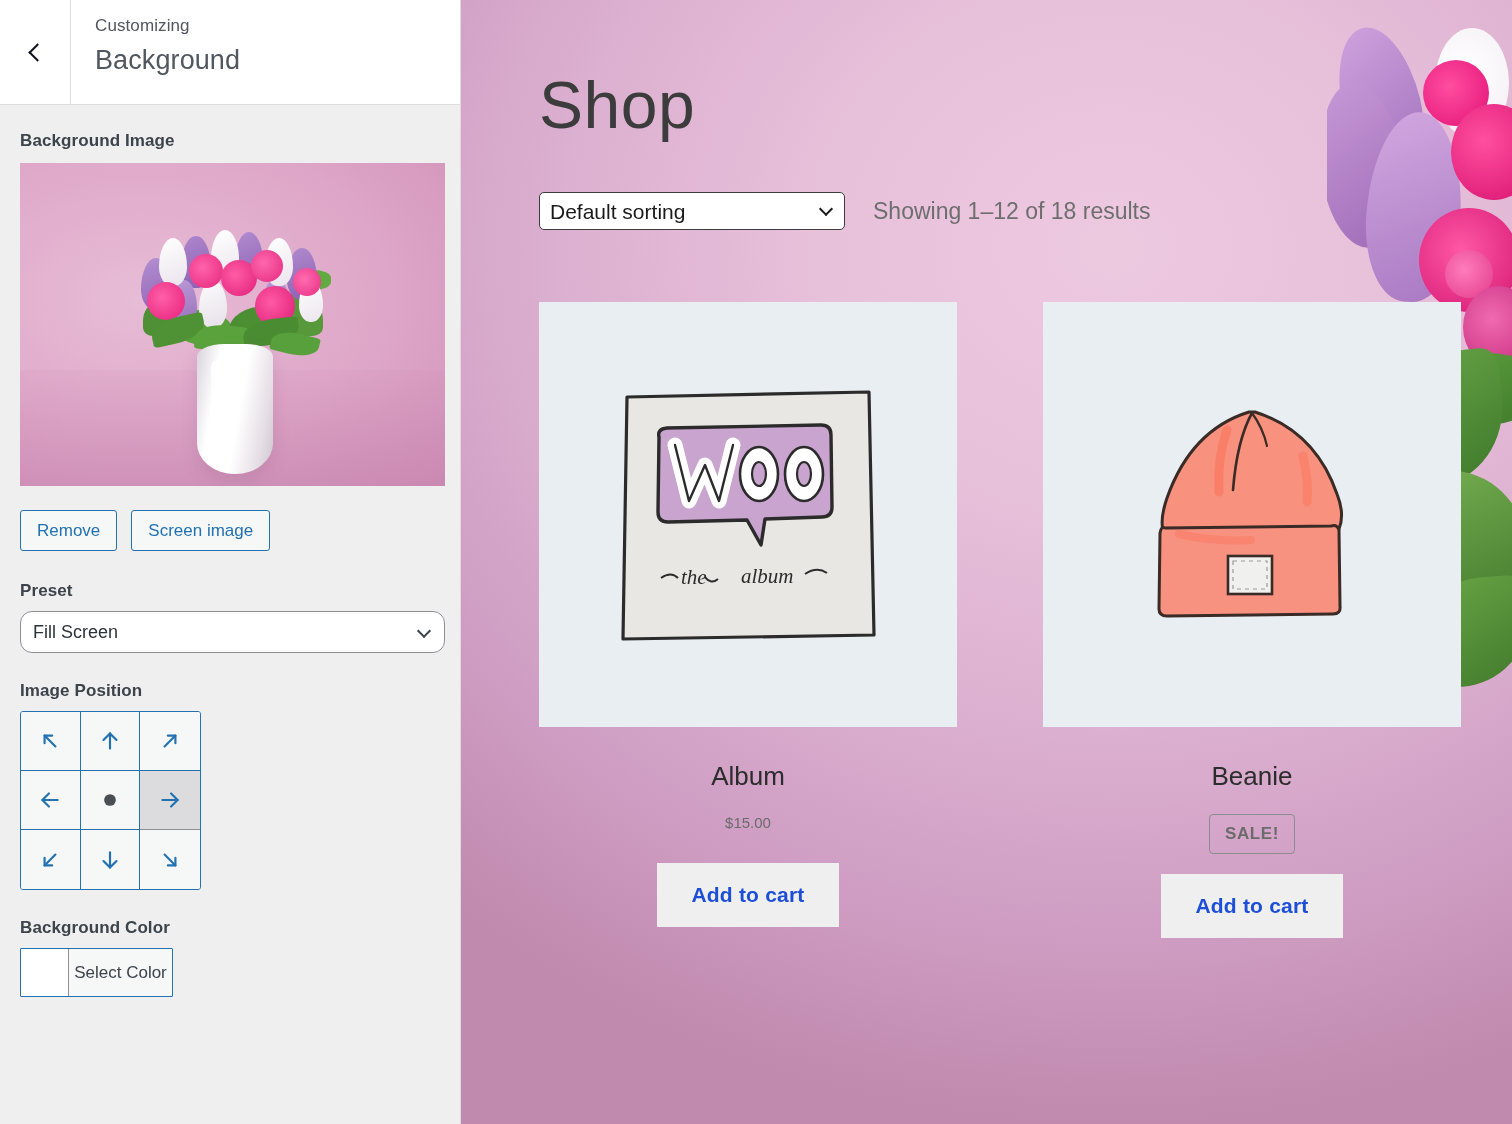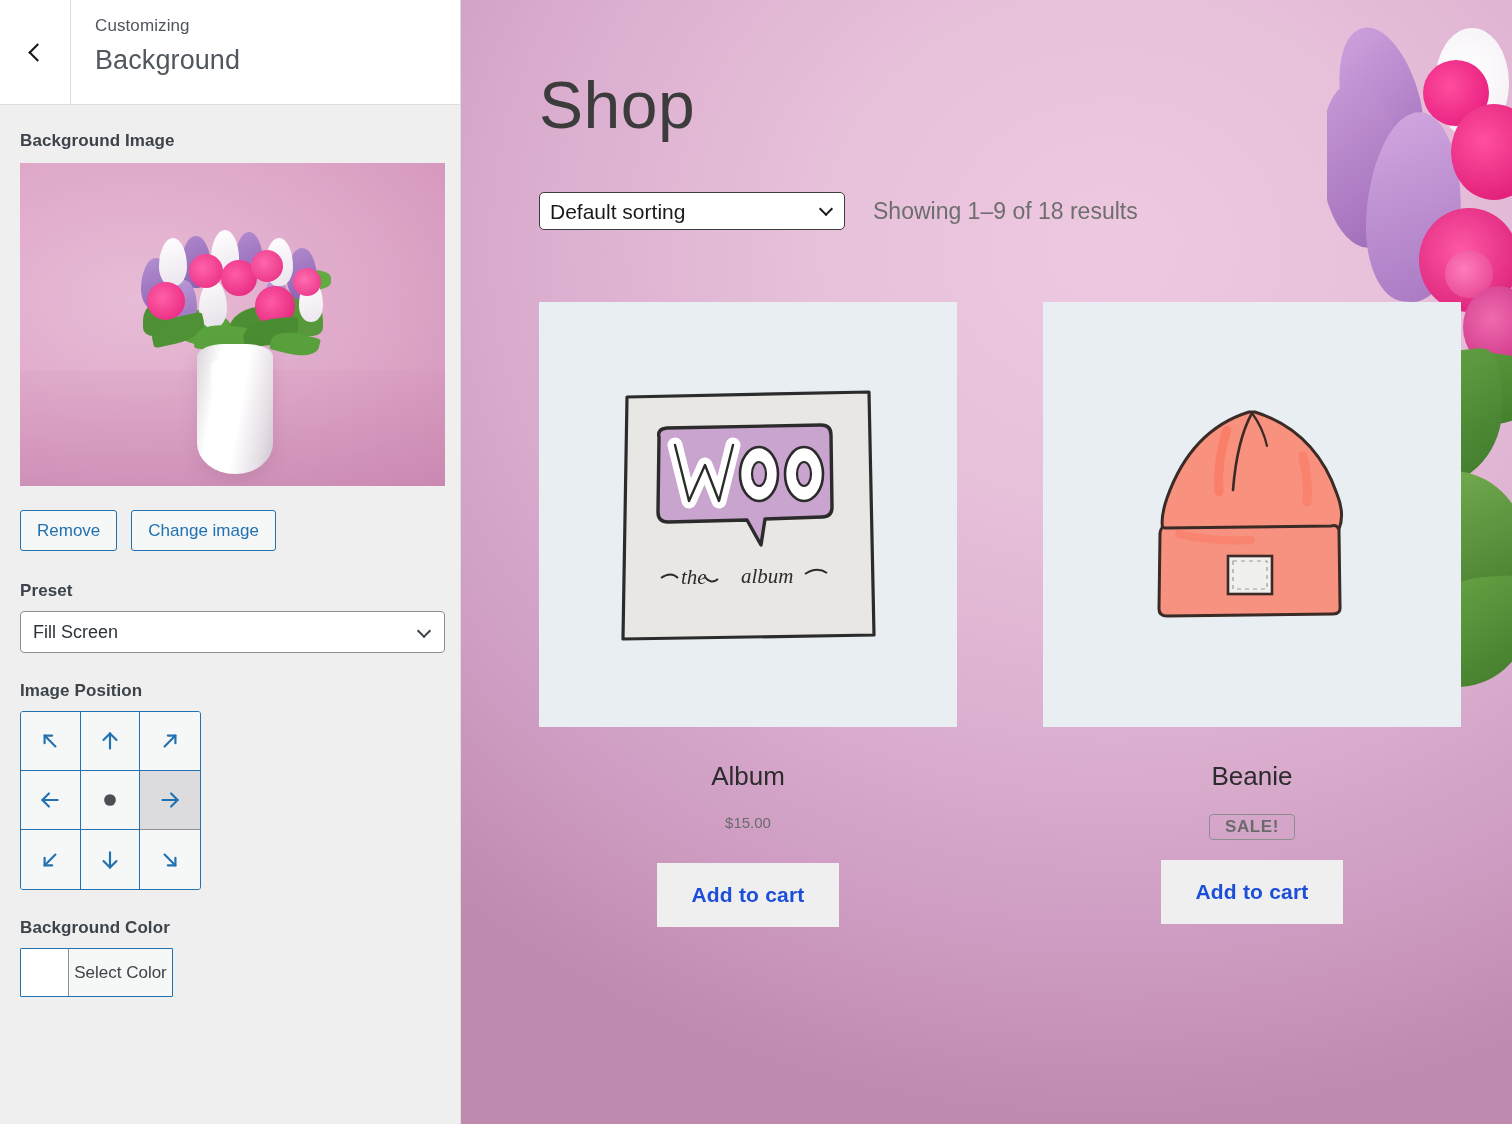--- a/index.html
+++ b/index.html
@@ -92,21 +92,21 @@
     border-radius: 3px; padding: 9px 16px; font-size: 17px;
     cursor: pointer; font-family: inherit; line-height: 1.25;
   }
 
   .sec-label {
     font-size: 17px; font-weight: 700; color: #3c434a;
     margin-bottom: 10px; letter-spacing: .1px;
   }
   .wp-select {
     width: 425px; height: 42px;
-    background: #ffffff; border: 1px solid #8c8f94; border-radius: 4px;
+    background: #ffffff; border: 1px solid #8c8f94; border-radius: 12px;
     font-size: 18px; color: #2c3338; padding: 0 32px 0 12px;
     font-family: inherit; appearance: none; cursor: pointer;
     position: relative;
   }
   .select-wrap { position: relative; width: 425px; margin-bottom: 28px; }
   .select-wrap .chev {
     position: absolute; right: 16px; top: 15px; pointer-events: none;
     width: 10px; height: 10px;
     border-right: 2px solid #3c434a; border-bottom: 2px solid #3c434a;
     transform: rotate(45deg);
@@ -186,21 +186,21 @@
   .prod-thumb {
     width: 418px; height: 425px; background: #e8eef2;
     display: flex; align-items: center; justify-content: center;
     cursor: pointer; margin-bottom: 34px;
   }
   .prod-name { text-align: center; font-size: 26px; color: #2c2c2c; margin-bottom: 22px; cursor: pointer; }
   .sale-badge {
     display: block; width: 86px; margin: 0 auto 20px auto;
     border: 1px solid #8d8d8d; border-radius: 4px;
     text-align: center; font-size: 17px; font-weight: 700;
-    color: #6b6b6b; padding: 2px 0; letter-spacing: .6px;
+    color: #6b6b6b; padding: 9px 0; letter-spacing: .6px;
   }
   .price { text-align: center; font-size: 15px; color: #6b6b6b; margin-bottom: 32px; }
   .price .old { text-decoration: line-through; color: #9c9c9c; margin-right: 10px; }
   .cart-btn {
     display: block; margin: 0 auto; background: #efefef; border: none;
     color: #1d4ed8; font-size: 21px; font-weight: 700;
     padding: 20px 34px; cursor: pointer; font-family: inherit;
     letter-spacing: .2px;
   }
 </style>
@@ -259,21 +259,21 @@
           <div class="lf" style="left:0px;  top:10px; width:54px; height:26px; background:#4e9235; transform:rotate(-12deg);"></div>
           <div class="lf" style="left:44px; top:18px; width:52px; height:26px; background:#5aa33c; transform:rotate(6deg);"></div>
           <div class="lf" style="left:92px; top:12px; width:56px; height:26px; background:#4a8c31; transform:rotate(-6deg);"></div>
           <div class="lf" style="left:120px;top:26px; width:48px; height:22px; background:#58a03b; transform:rotate(14deg);"></div>
         </div>
         <div class="vase"></div>
       </div>
 
       <div class="btn-row">
         <button class="wp-btn">Remove</button>
-        <button class="wp-btn">Change image</button>
+        <button class="wp-btn">Screen image</button>
       </div>
 
       <div class="sec-label">Preset</div>
       <div class="select-wrap">
         <select class="wp-select">
           <option>Fill Screen</option>
         </select>
         <span class="chev"></span>
       </div>
 
@@ -367,21 +367,21 @@
 
       <h1 class="shop-title">Shop</h1>
 
       <div class="toolbar">
         <div class="sort-wrap">
           <select class="sort-select">
             <option>Default sorting</option>
           </select>
           <span class="chev2"></span>
         </div>
-        <div class="result-count">Showing 1–9 of 18 results</div>
+        <div class="result-count">Showing 1–12 of 18 results</div>
       </div>
 
       <div class="products">
 
         <div class="product">
           <div class="prod-thumb">
             <svg width="270" height="268" viewBox="0 0 270 268">
               <path d="M14 16 L256 11 L261 254 L10 258 Z" fill="#e9e7e3" stroke="#2b2b2b" stroke-width="3.2" stroke-linejoin="round"></path>
               <path d="M46 56 Q44 48 54 47 L208 44 Q218 44 218 54 L219 126 Q219 136 209 136 L152 138 L148 164 L134 139 L55 141 Q45 141 45 131 Z" fill="#c9a4cf" stroke="#2b2b2b" stroke-width="3.4" stroke-linejoin="round"></path>
               <path d="M62 64 L76 120 L92 84 L106 120 L120 64" fill="none" stroke="#ffffff" stroke-width="15" stroke-linecap="round" stroke-linejoin="round"></path>

